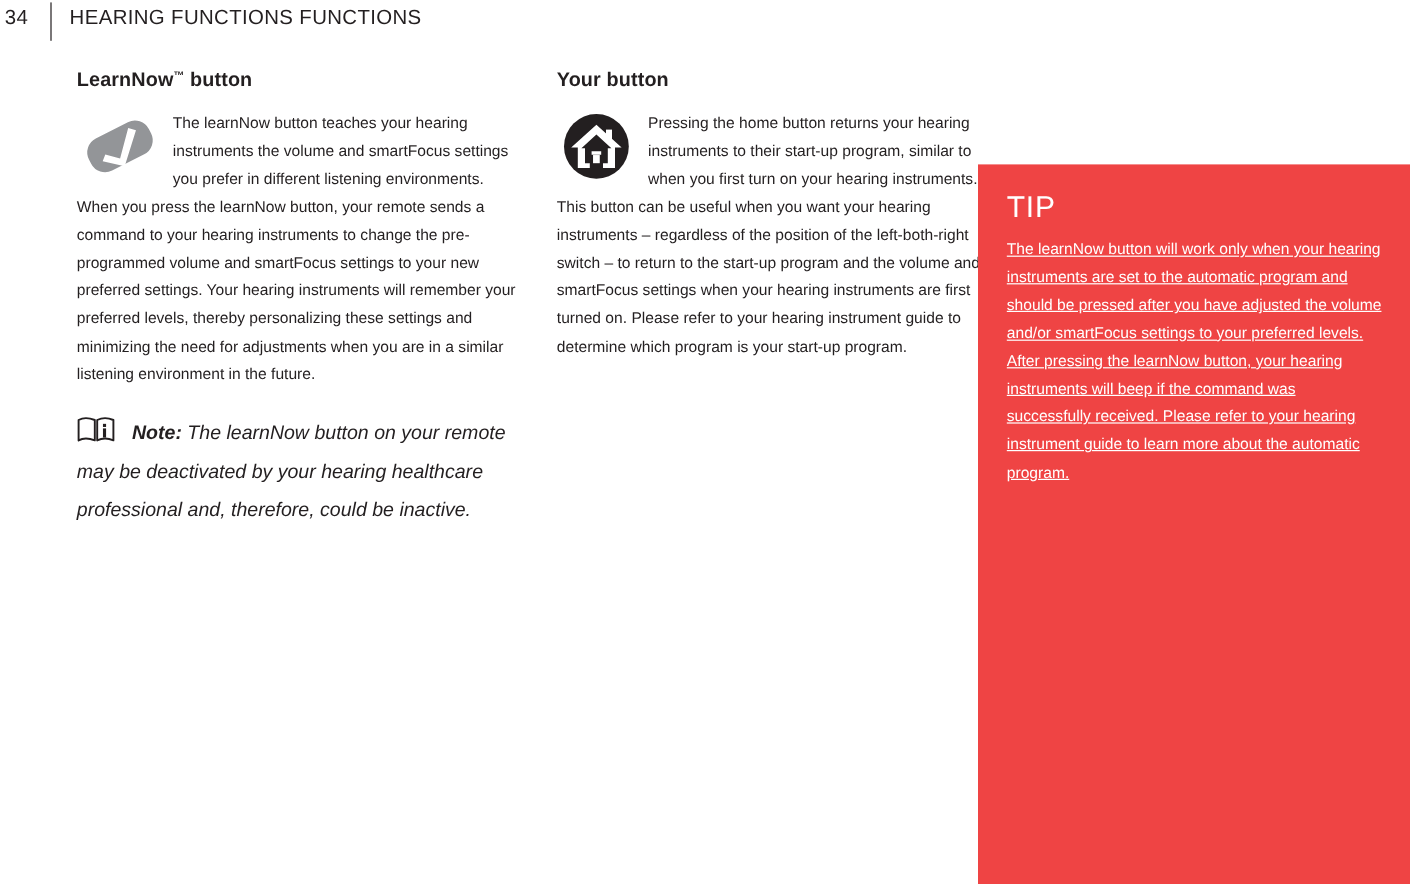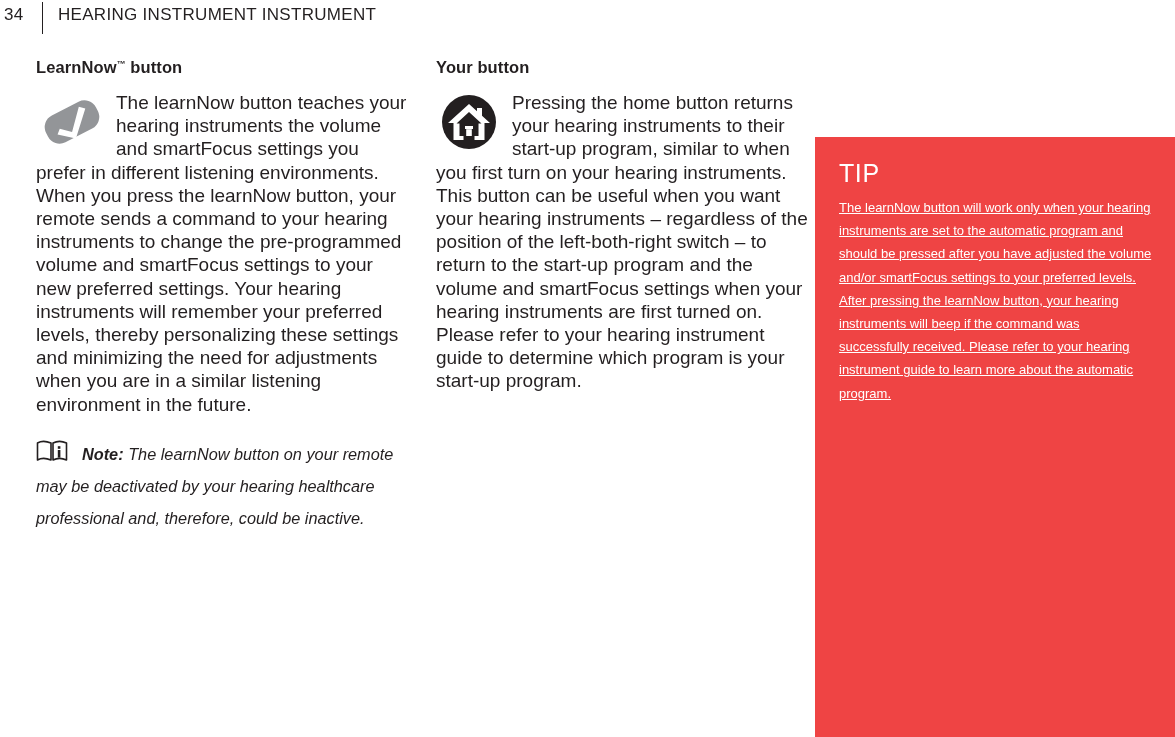--- a/index.html
+++ b/index.html
@@ -51,39 +51,40 @@
     letter-spacing: 0.3px;
     color: #231f20;
     white-space: nowrap;
   }
 
   
   .column {
     position: absolute;
     top: 58px;
     width: 372px;
+    margin-left: 28px;
   }
   #column-left  { left: 36px; }
   #column-right { left: 436px; }
 
   .section-heading {
     font-size: 16.5px;
     font-weight: bold;
     color: #231f20;
     margin: 0 0 14px 0;
     letter-spacing: 0.1px;
   }
   .section-heading sup {
     font-size: 9px;
     vertical-align: super;
     line-height: 0;
   }
 
   .body-text {
-    font-size: 19px;
+    font-size: 13px;
     line-height: 23.2px;
     color: #231f20;
     margin: 0;
     text-align: left;
   }
 
   
   .icon-float {
     float: left;
     margin: 2px 10px 2px 0;
@@ -136,21 +137,21 @@
     margin: 0;
     text-decoration: underline;
   }
 </style>
 </head>
 <body>
 
 <div id="page-header">
   <div id="page-number">34</div>
   <div id="header-divider"></div>
-  <div id="header-title">HEARING INSTRUMENT INSTRUMENT</div>
+  <div id="header-title">HEARING FUNCTIONS FUNCTIONS</div>
 </div>
 
 <div class="column" id="column-left">
 
   <h2 class="section-heading"><span>LearnNow</span><sup>™</sup><span> button</span></h2>
 
   <p class="body-text">
     <svg class="icon-float" id="learnnow-icon" viewBox="0 0 68 58">
       <g transform="rotate(-27 34 29)">
         <rect x="6" y="14" width="56" height="30" rx="13" ry="13" fill="#939598"></rect>

